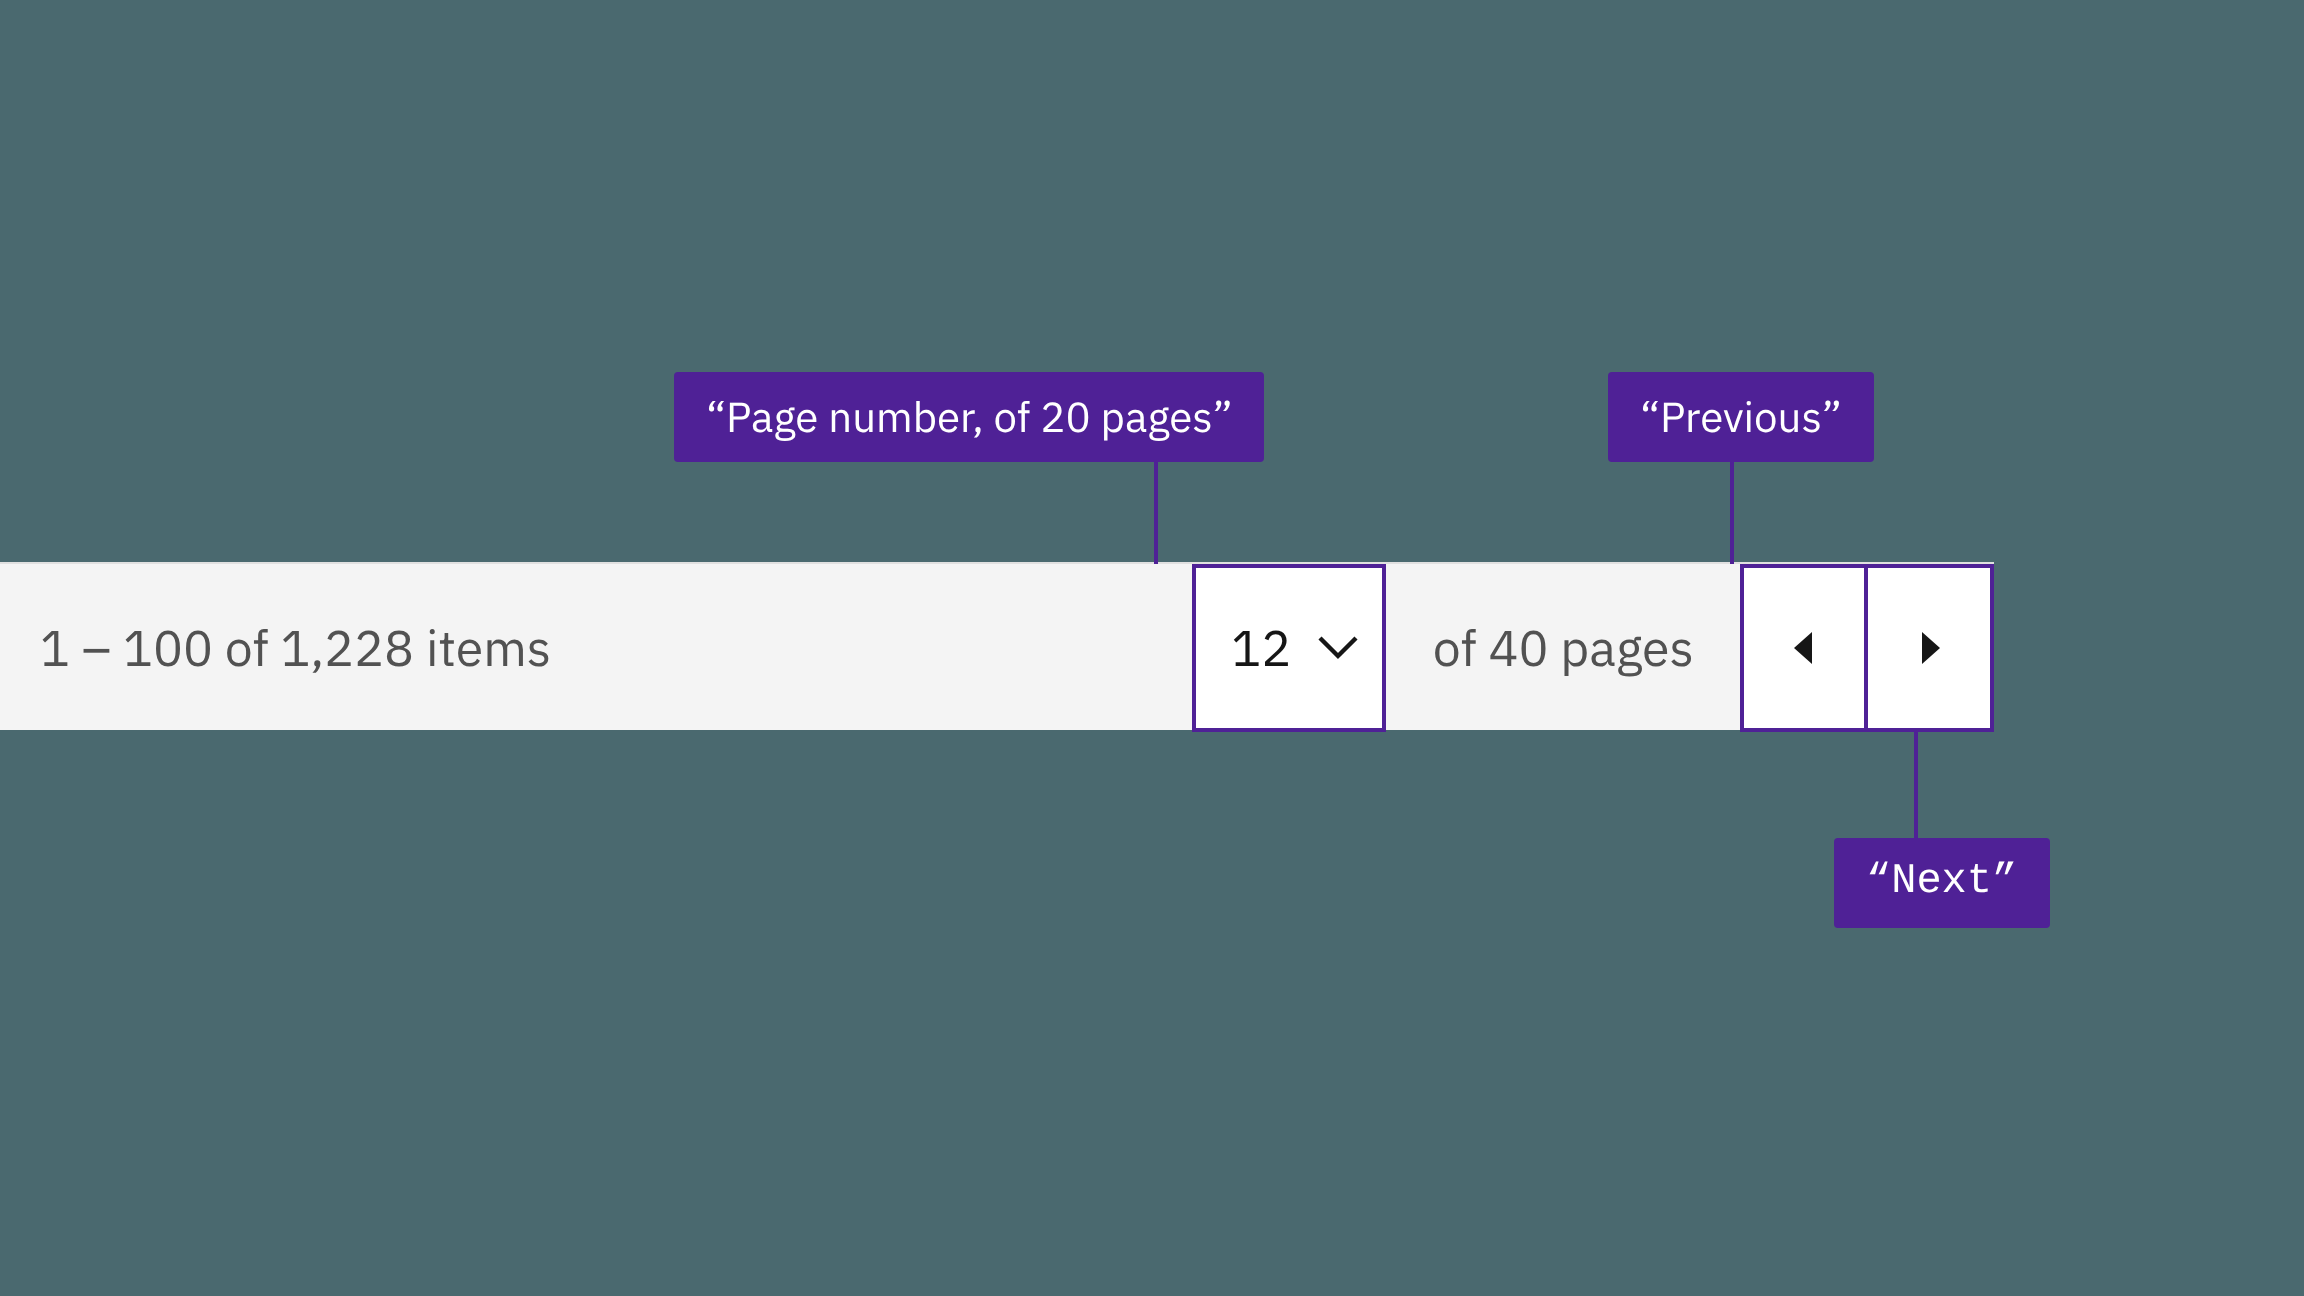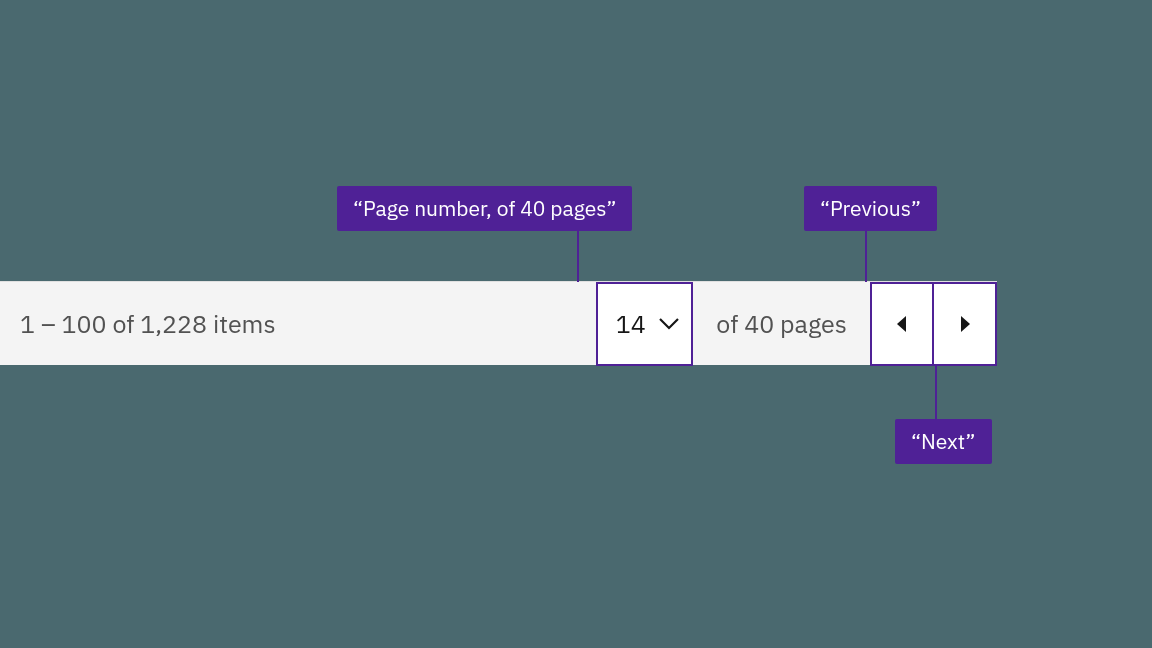--- a/index.html
+++ b/index.html
@@ -97,35 +97,35 @@
   .annot-page-number { left: 337px; top: 186px; }
   .annot-page-number::after {
     left: 240px; top: 44px; width: 2px; height: 52px;
   }
 
   .annot-previous { left: 804px; top: 186px; text-align: right; }
   .annot-previous::after {
     left: 61px; top: 44px; width: 2px; height: 52px;
   }
 
-  .annot-next { left: 895px; top: 419px; }
+  .annot-next { left: 917px; top: 419px; font-family: Liberation Mono, monospace; }
   .annot-next::before {
     left: 40px; top: -55px; width: 2px; height: 55px;
   }
 </style>
 </head>
 <body>
 
 <div class="stage">
 
   <div class="pagination-bar">
     <div class="items-summary">1 – 100 of 1,228 items</div>
 
     <div class="page-select">
-      <span class="num">14</span>
+      <span class="num">12</span>
       <span class="chevron-down">
         <svg width="22" height="14" viewBox="0 0 22 14">
           <polyline points="2,2 11,11 20,2" fill="none" stroke="#161616" stroke-width="2.2"></polyline>
         </svg>
       </span>
     </div>
 
     <div class="of-pages">of 40 pages</div>
 
     <div class="nav-btn">
@@ -138,19 +138,19 @@
 
     <div class="nav-btn">
       <span class="arrow">
         <svg width="14" height="18" viewBox="0 0 14 18">
           <polygon points="3,1 3,17 12,9" fill="#161616"></polygon>
         </svg>
       </span>
     </div>
   </div>
 
-  <div class="annot annot-page-number">“Page number, of 40 pages”</div>
+  <div class="annot annot-page-number">“Page number, of 20 pages”</div>
 
   <div class="annot annot-previous">“Previous”</div>
 
   <div class="annot annot-next">“Next”</div>
 
 </div>
 
 </body></html>

